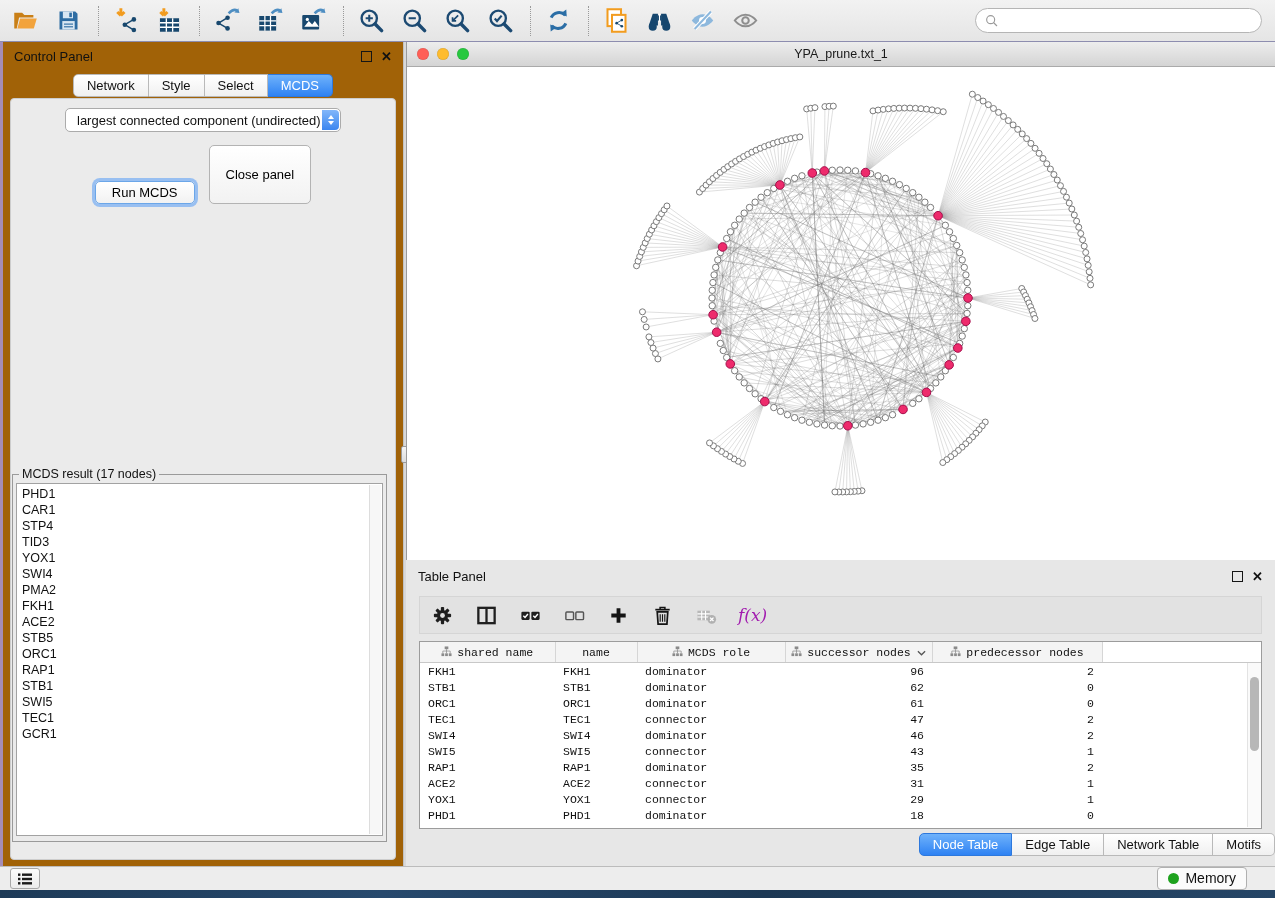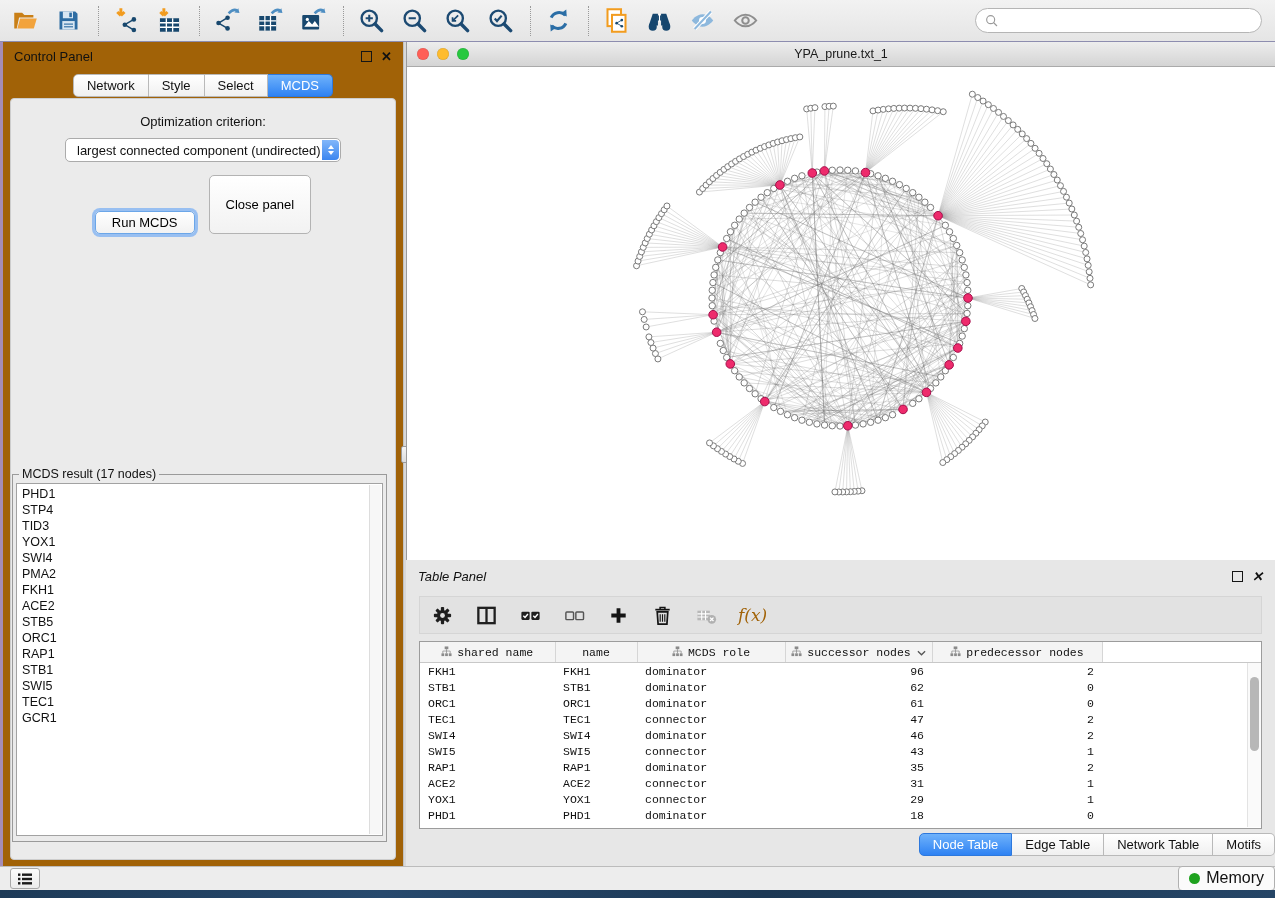--- a/index.html
+++ b/index.html
@@ -70,48 +70,48 @@
     border-left:1px solid #9a9a9a;background:#0ea5e9;}
   .titlebar{height:24px;background:linear-gradient(#ededed,#d4d4d4);border-bottom:1px solid #aaa;
     position:relative;display:flex;align-items:center;justify-content:center;font-size:12.5px;color:#1a1a1a;}
   .lights{position:absolute;left:10px;top:6px;display:flex;gap:8px;}
   .light{width:12px;height:12px;border-radius:50%;box-shadow:inset 0 0 1px rgba(0,0,0,.35);cursor:default;}
   .net-canvas{position:absolute;left:0;top:25px;right:0;bottom:0;background:#fff;}
   .net-canvas svg{position:absolute;inset:0;width:100%;height:100%;}
 
   
   .table-panel{position:absolute;left:0;right:0;top:518px;bottom:0;background:#e7e7e7;}
-  .tp-header{height:26px;display:flex;align-items:center;padding:6px 12px 0;font-size:13px;box-sizing:border-box;font-style:italic;}
+  .tp-header{height:26px;display:flex;align-items:center;padding:6px 12px 0;font-size:13px;box-sizing:border-box;}
   .tp-toolbar{position:absolute;left:13px;right:13px;top:36px;height:38px;background:#e2e2e2;
     border:1px solid #d5d5d5;box-sizing:border-box;display:flex;align-items:center;gap:20px;padding:0 10px;}
   .tp-icon{width:24px;height:24px;display:flex;align-items:center;justify-content:center;cursor:default;}
   .tp-icon svg{width:23px;height:23px;}
-  .fx{font-family:"DejaVu Serif",serif;font-style:italic;font-size:17px;color:#a16207;}
+  .fx{font-family:"DejaVu Serif",serif;font-style:italic;font-size:17px;color:#a21caf;}
   .tp-table-wrap{position:absolute;left:13px;right:13px;top:81px;height:188px;box-sizing:border-box;
     background:#fff;border:1px solid #9c9c9c;overflow:hidden;font-family:Liberation Mono, monospace;}
   table.node-table{width:100%;border-collapse:collapse;font-size:11.5px;table-layout:fixed;}
   .node-table th{height:20px;background:#f4f4f4;border-right:1px solid #d6d6d6;border-bottom:1px solid #c8c8c8;
     font-weight:normal;white-space:nowrap;overflow:hidden;padding:0 4px;cursor:default;}
   .node-table th.filler{background:#fff;border-right:none;}
   .node-table td{height:16px;padding:0 8px;white-space:nowrap;overflow:hidden;cursor:default;}
   .node-table td.num{text-align:right;}
   .attr-ic{width:11px;height:11px;vertical-align:-1px;margin-right:5px;}
   .sort-ic{margin-left:6px;}
   .tp-scroll{position:absolute;top:21px;right:0;bottom:1px;width:13px;background:#fafafa;border-left:1px solid #e3e3e3;}
   .tp-thumb{position:absolute;left:2px;right:2px;top:14px;height:74px;background:#b7b7b7;border-radius:5px;cursor:default;}
   .tp-tabs{position:absolute;left:0;right:0;top:273px;display:flex;justify-content:flex-end;}
   .tp-tabs .tab{font-size:13px;}
 
   
   .status-bar{position:absolute;left:0;right:0;bottom:8px;height:24px;background:#ededed;
     border-top:1px solid #bcbcbc;display:flex;align-items:center;box-sizing:border-box;}
   .list-btn{margin-left:10px;width:28px;height:19px;background:linear-gradient(#fcfcfc,#ececec);
     border:1px solid #a8a8a8;border-radius:3px;display:flex;align-items:center;justify-content:center;cursor:default;}
-  .memory-btn{margin-left:auto;margin-right:0;display:flex;align-items:center;gap:6px;
-    border:1px solid #b0b0b0;border-radius:4px;background:#fbfbfb;padding:2px 10px 3px;font-size:16px;cursor:default;}
+  .memory-btn{margin-left:auto;margin-right:28px;display:flex;align-items:center;gap:6px;
+    border:1px solid #b0b0b0;border-radius:4px;background:#fbfbfb;padding:2px 10px 3px;font-size:14px;cursor:default;}
   .mem-dot{width:11px;height:11px;border-radius:50%;background:#1ea21e;}
 </style>
 </head>
 <body>
 
 <div class="app">
 
   <div class="toolbar">
     <span id="tb-icons" style="display:flex;align-items:center;">
         <span class="tb-icon">
@@ -276,38 +276,38 @@
         <span class="close-btn">✕</span>
       </span>
     </div>
     <div class="cp-tabs" id="cp-tabs">
         <span class="tab">Network</span>
         <span class="tab">Style</span>
         <span class="tab">Select</span>
         <span class="tab active">MCDS</span>
       </div>
     <div class="cp-content">
-      <div class="opt-label">Optimization criterion:</div>
       <div class="dropdown">
         <span>largest connected component (undirected)</span>
         <span class="dd-stepper">
             <span class="tri-up"></span>
             <span class="tri-down"></span>
           </span>
       </div>
       <div class="btn-row">
         <button class="btn focused">Run MCDS</button>
         <button class="btn">Close panel</button>
       </div>
     </div>
     <fieldset class="result-box">
       <legend>MCDS result (17 nodes)</legend>
       <div class="listbox" id="mcds-list">
         <div class="list-track"></div>
       <div class="list-item">PHD1</div>
+          <div class="list-item">CAR1</div>
           <div class="list-item">STP4</div>
           <div class="list-item">TID3</div>
           <div class="list-item">YOX1</div>
           <div class="list-item">SWI4</div>
           <div class="list-item">PMA2</div>
           <div class="list-item">FKH1</div>
           <div class="list-item">ACE2</div>
           <div class="list-item">STB5</div>
           <div class="list-item">ORC1</div>
           <div class="list-item">RAP1</div>

